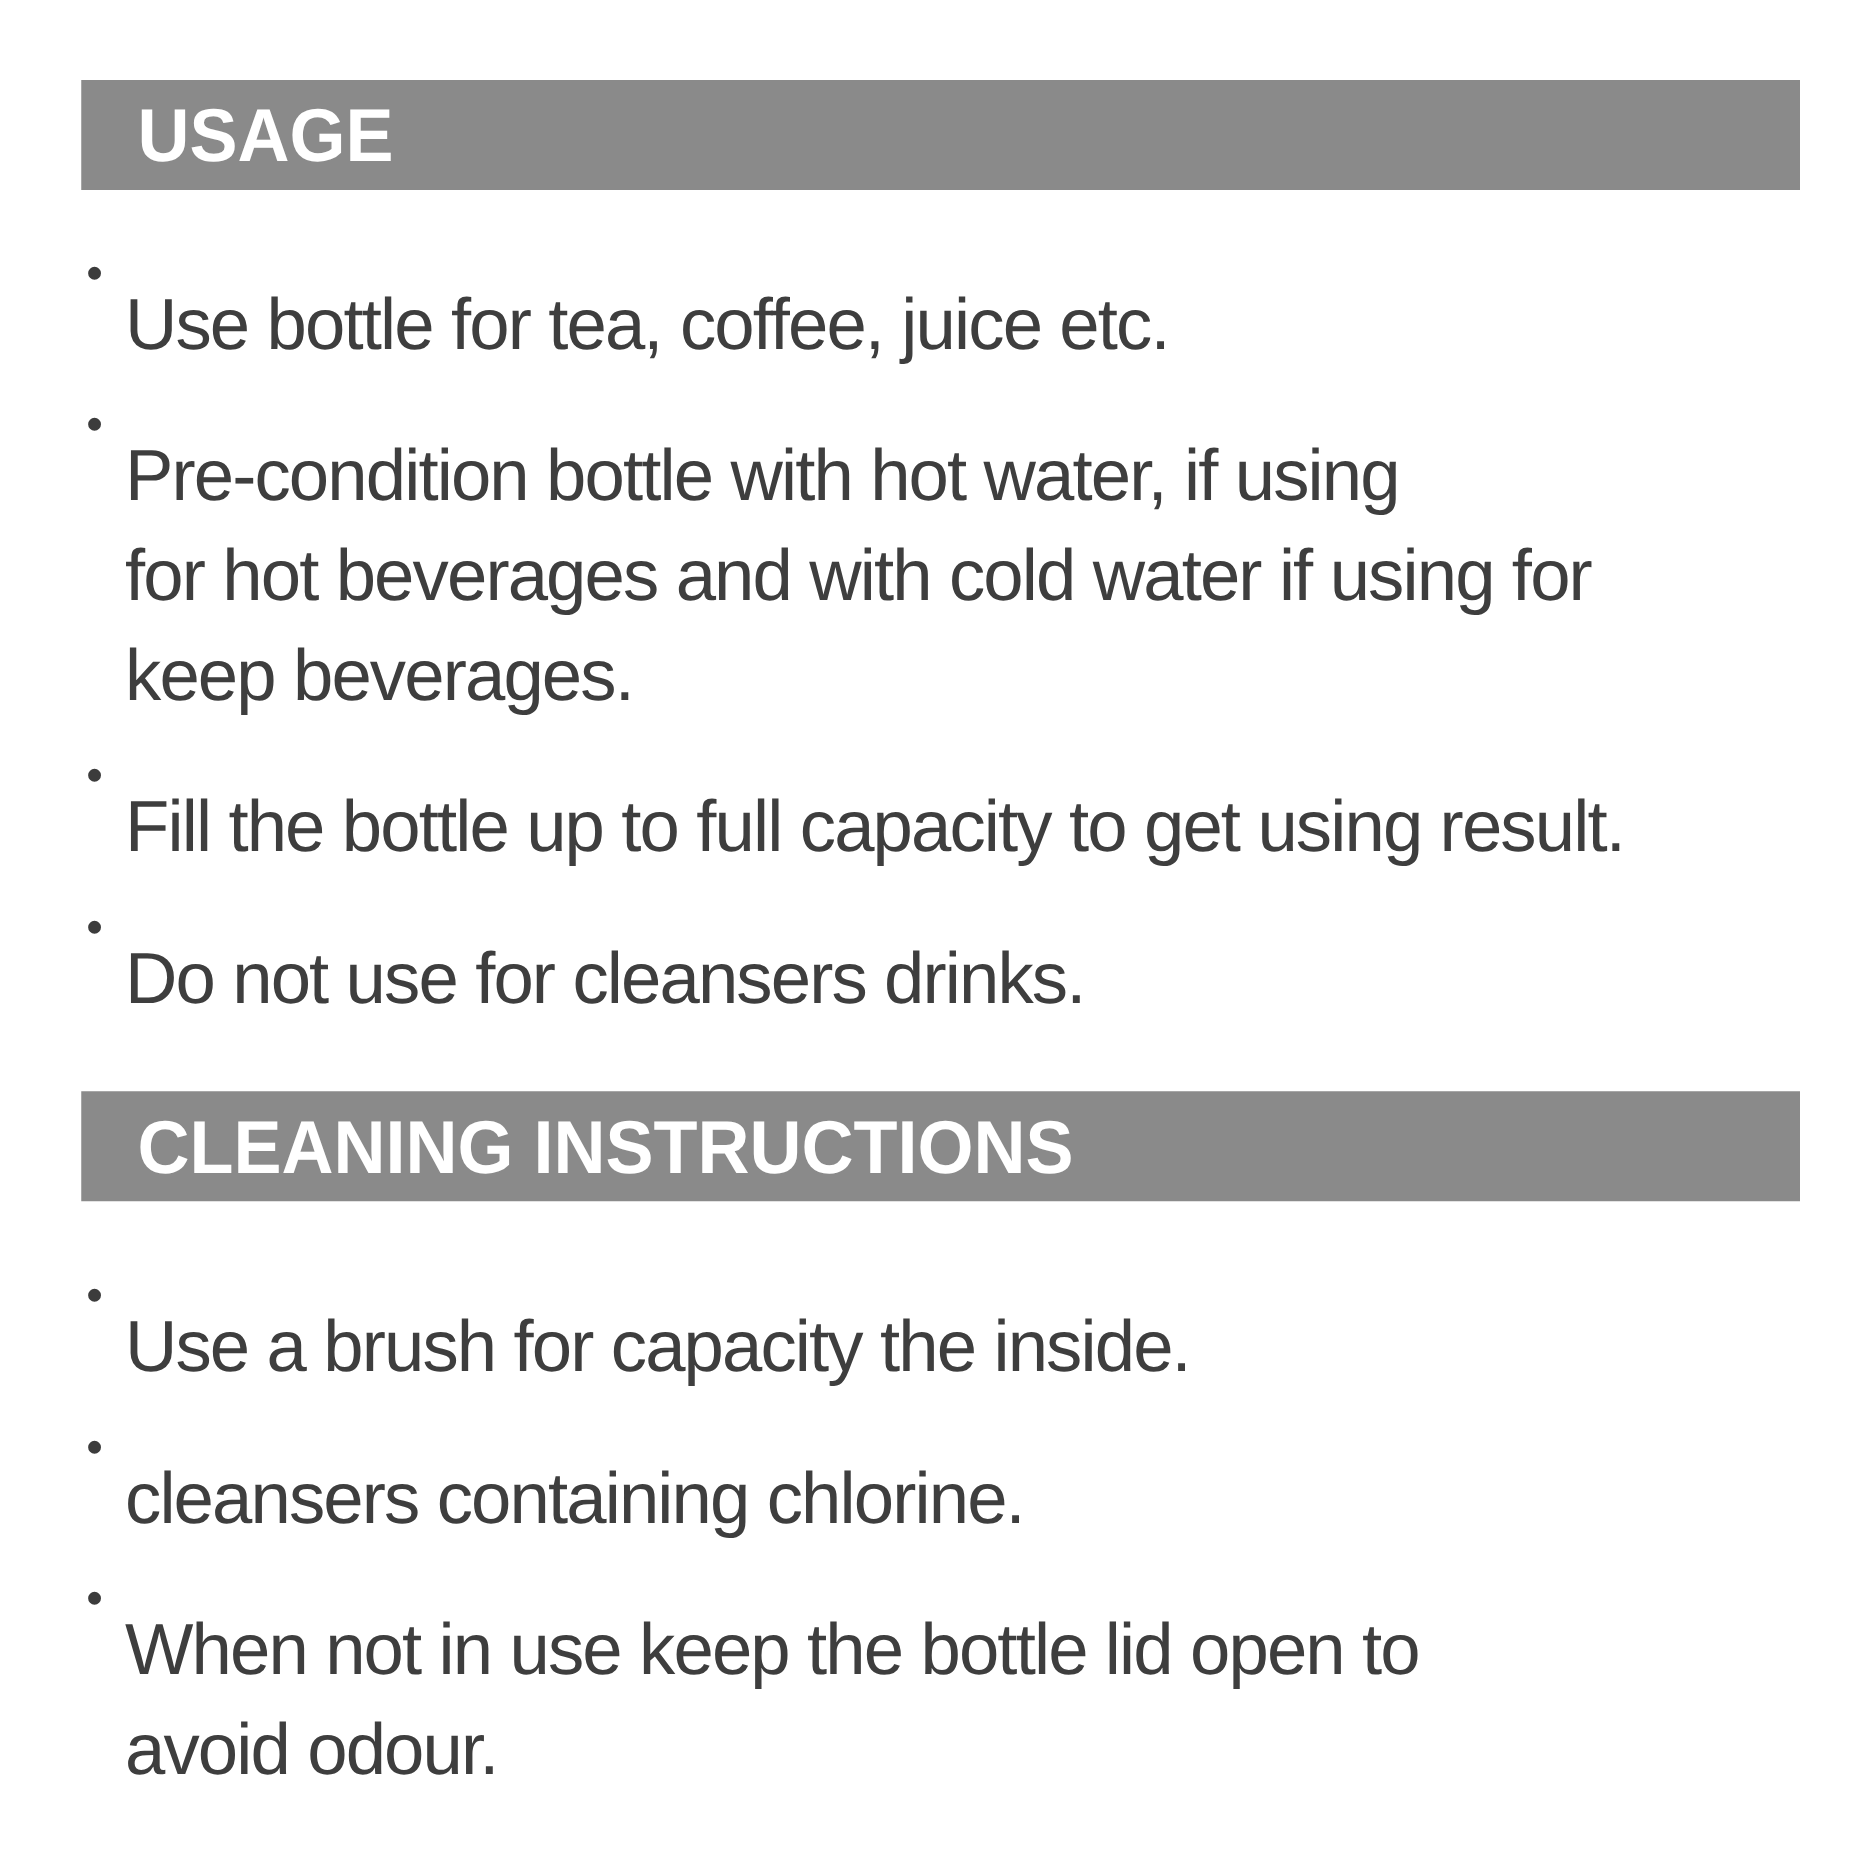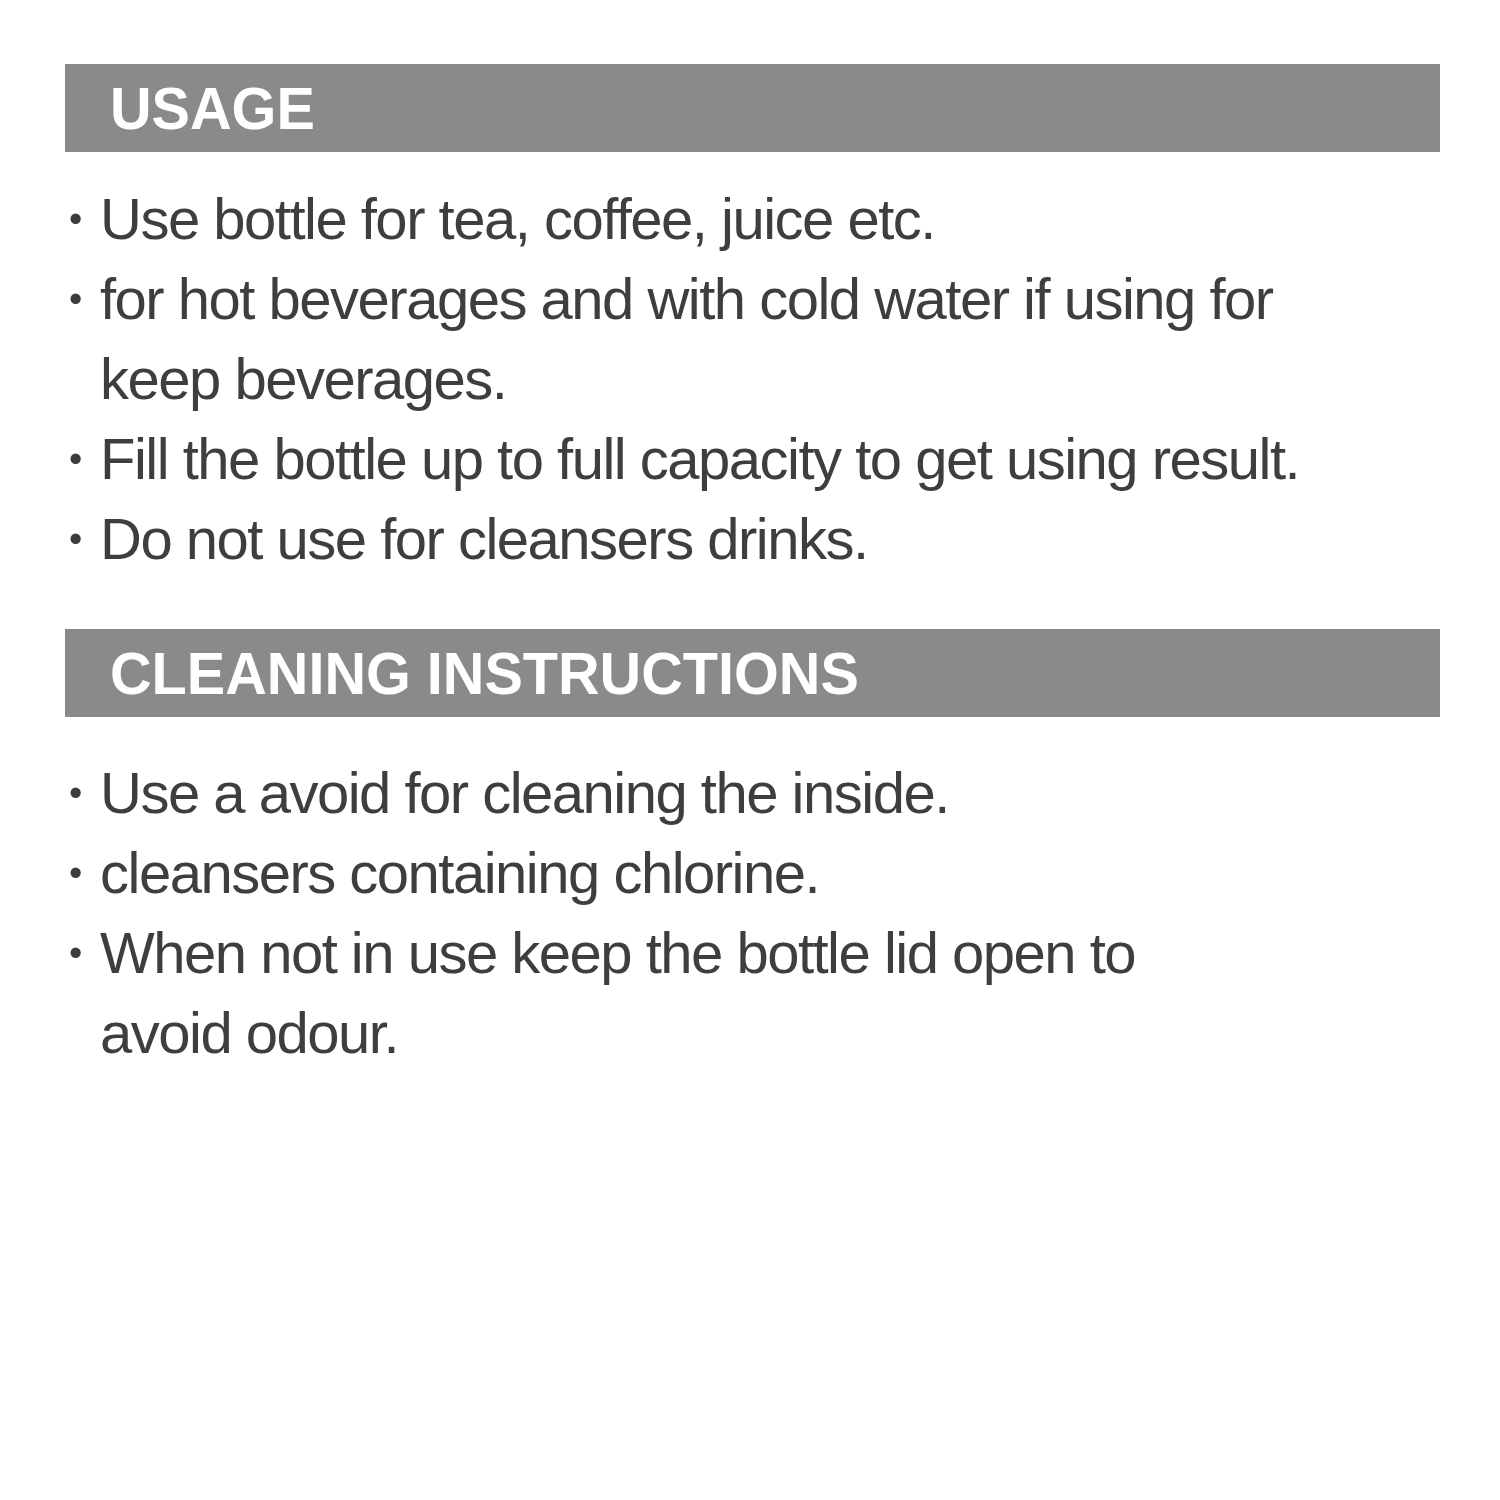--- a/index.html
+++ b/index.html
@@ -56,20 +56,21 @@
     flex: 0 0 35px;
     color: #3c3c3c;
     font-size: 38px;
     line-height: 80px;
     text-align: left;
     padding-left: 4px;
     box-sizing: border-box;
   }
   .bullet-lines {
     flex: 1;
+    margin-top: 41px;
   }
   .bullet-line {
     color: #3e3e3e;
     font-size: 58px;
     font-weight: 300;
     line-height: 80px;
     letter-spacing: -1.5px;
     white-space: nowrap;
   }
 </style>
@@ -86,20 +87,21 @@
       <ul class="bullet-list usage-list">
         <li class="bullet-item">
           <span class="bullet-dot">•</span>
           <div class="bullet-lines">
             <div class="bullet-line">Use bottle for tea, coffee, juice etc.</div>
           </div>
         </li>
         <li class="bullet-item">
           <span class="bullet-dot">•</span>
           <div class="bullet-lines">
+            <div class="bullet-line">Pre-condition bottle with hot water, if using</div>
             <div class="bullet-line">for hot beverages and with cold water if using for</div>
             <div class="bullet-line">keep beverages.</div>
           </div>
         </li>
         <li class="bullet-item">
           <span class="bullet-dot">•</span>
           <div class="bullet-lines">
             <div class="bullet-line">Fill the bottle up to full capacity to get using result.</div>
           </div>
         </li>
@@ -115,21 +117,21 @@
     <div class="gap-before-cleaning"></div>
 
     <section>
       <div class="header-bar">
         <span class="header-title">CLEANING INSTRUCTIONS</span>
       </div>
       <ul class="bullet-list cleaning-list">
         <li class="bullet-item">
           <span class="bullet-dot">•</span>
           <div class="bullet-lines">
-            <div class="bullet-line">Use a avoid for cleaning the inside.</div>
+            <div class="bullet-line">Use a brush for capacity the inside.</div>
           </div>
         </li>
         <li class="bullet-item">
           <span class="bullet-dot">•</span>
           <div class="bullet-lines">
             <div class="bullet-line">cleansers containing chlorine.</div>
           </div>
         </li>
         <li class="bullet-item">
           <span class="bullet-dot">•</span>

